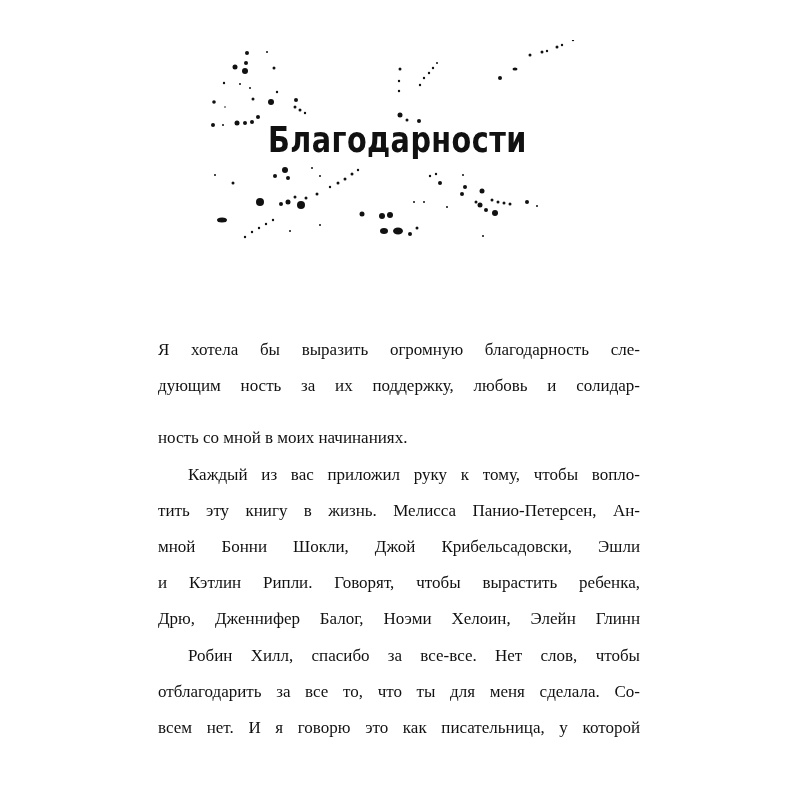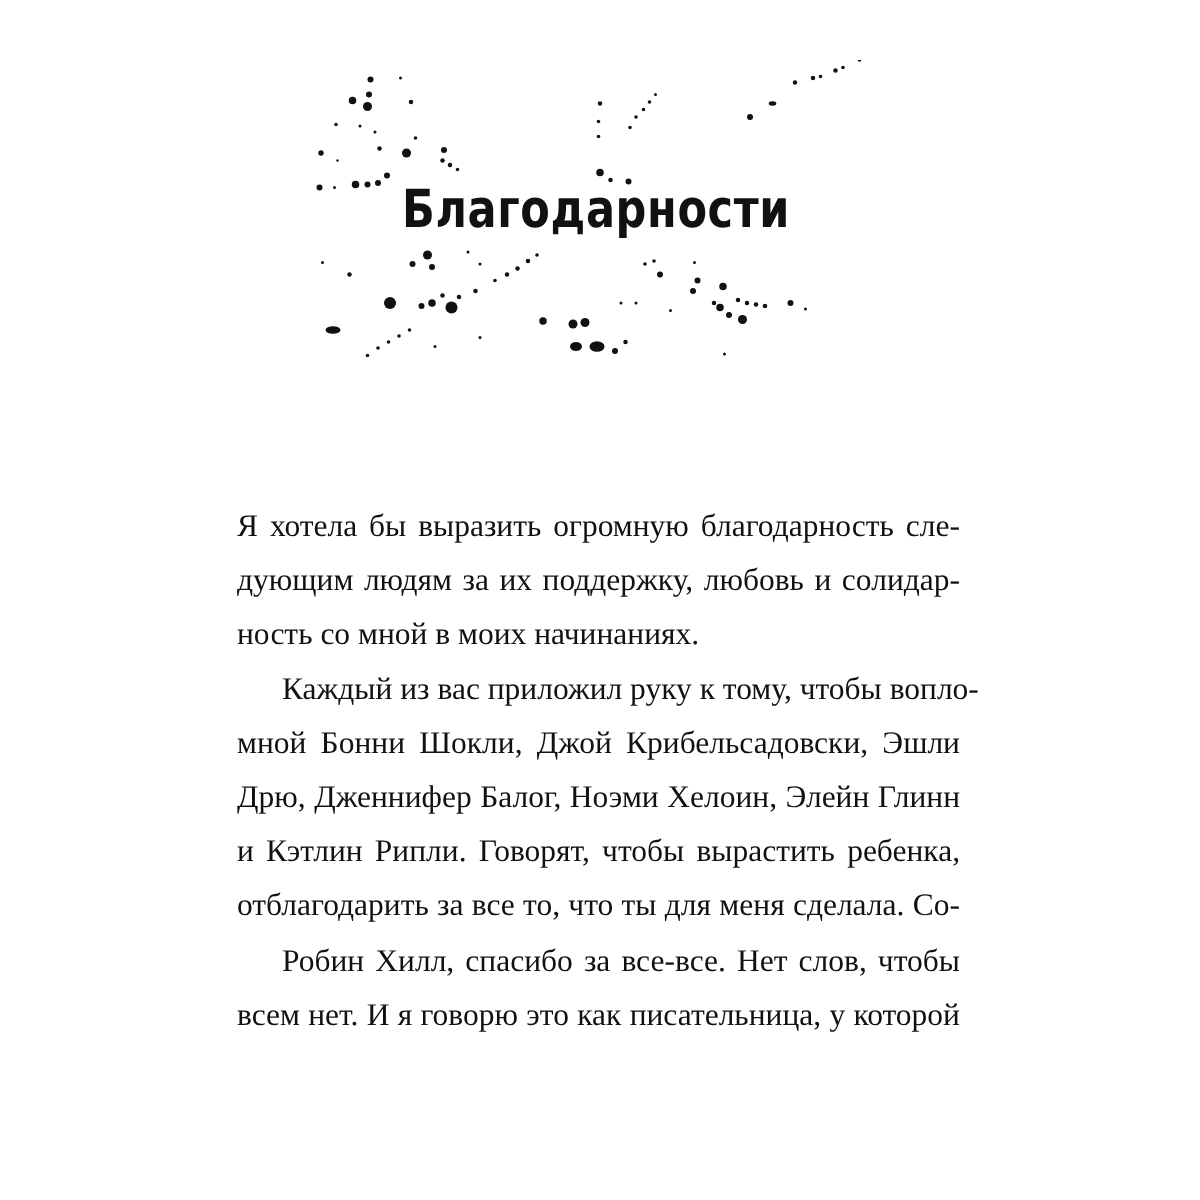--- a/index.html
+++ b/index.html
@@ -6,25 +6,25 @@
   body { width: 800px; height: 800px; position: relative; overflow: hidden; font-family: "Liberation Serif", serif; color: #111; }
   .splatter { position: absolute; left: 200px; top: 40px; width: 380px; height: 220px; }
   .title {
     position: absolute; left: 268px; top: 120px; width: 270px; text-align: left;
     font-family: "DejaVu Sans", sans-serif; font-weight: bold; font-size: 35px;
     letter-spacing: 0.5px; color: #111; transform: scaleX(0.82); transform-origin: left center;
     white-space: nowrap;
   }
   .body-text { position: absolute; left: 158px; top: 332px; width: 482px; }
   .line {
-    display: block; font-size: 21px; line-height: 36.2px; height: 36.2px;
+    display: block; font-size: 17px; line-height: 36.2px; height: 36.2px;
     white-space: nowrap; text-align: justify; text-align-last: justify;
   }
   .line.indent { padding-left: 30px; }
-  .line.last { text-align-last: left; }
+  .line.last { text-align-last: left; margin-top: 16px; }
 </style>
 </head>
 <body>
 
 <svg class="splatter" viewBox="0 0 380 220" xmlns="http://www.w3.org/2000/svg">
   <g fill="#111">
     <circle cx="47" cy="13" r="2"></circle>
       <circle cx="46" cy="23" r="2"></circle>
       <circle cx="35" cy="27" r="2.5"></circle>
       <circle cx="45" cy="31" r="3"></circle>
@@ -123,28 +123,29 @@
       <circle cx="90" cy="191" r="1"></circle>
       <circle cx="120" cy="185" r="1"></circle>
   </g>
 </svg>
 
 <div class="title">Благодарности</div>
 
 <div class="body-text">
   <div>
     <span class="line">Я хотела бы выразить огромную благодарность сле-</span>
-    <span class="line">дующим людям за их поддержку, любовь и солидар-</span>
+    <span class="line">дующим ность за их поддержку, любовь и солидар-</span>
     <span class="line last">ность со мной в моих начинаниях.</span>
   </div>
   <div>
     <span class="line indent">Каждый из вас приложил руку к тому, чтобы вопло-</span>
+    <span class="line">тить эту книгу в жизнь. Мелисса Панио-Петерсен, Ан-</span>
     <span class="line">мной Бонни Шокли, Джой Крибельсадовски, Эшли</span>
+    <span class="line">и Кэтлин Рипли. Говорят, чтобы вырастить ребенка,</span>
     <span class="line">Дрю, Дженнифер Балог, Ноэми Хелоин, Элейн Глинн</span>
-    <span class="line">и Кэтлин Рипли. Говорят, чтобы вырастить ребенка,</span>
   </div>
   <div>
+    <span class="line indent">Робин Хилл, спасибо за все-все. Нет слов, чтобы</span>
     <span class="line">отблагодарить за все то, что ты для меня сделала. Со-</span>
-    <span class="line indent">Робин Хилл, спасибо за все-все. Нет слов, чтобы</span>
     <span class="line">всем нет. И я говорю это как писательница, у которой</span>
 
   </div>
 </div>
 
 </body></html>

